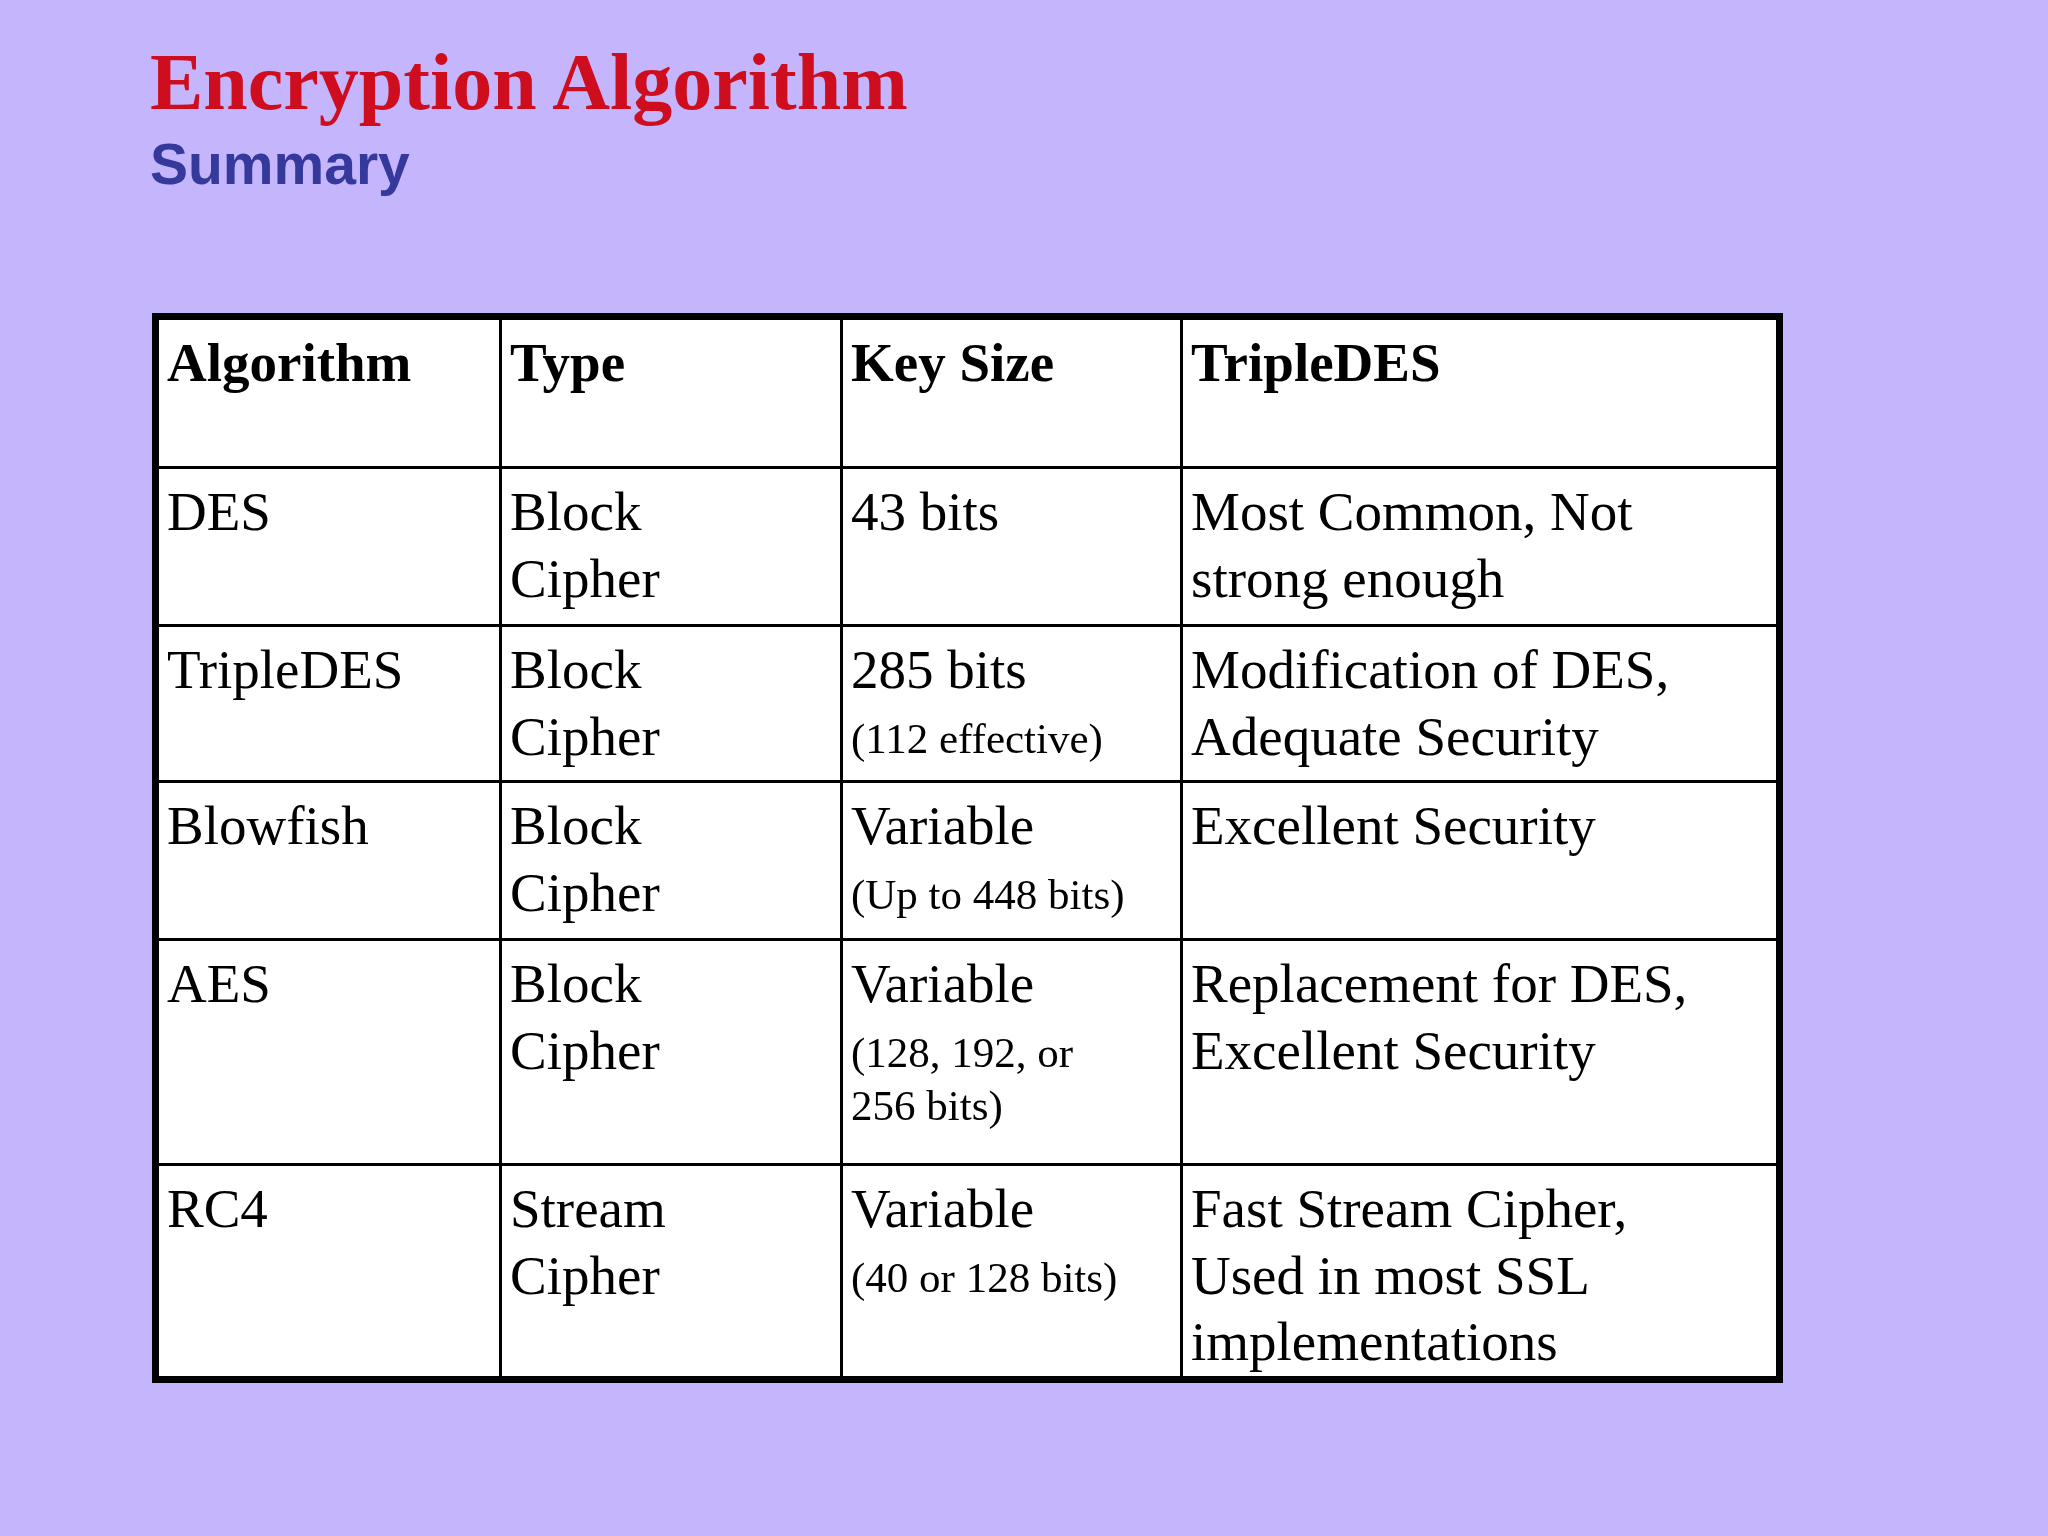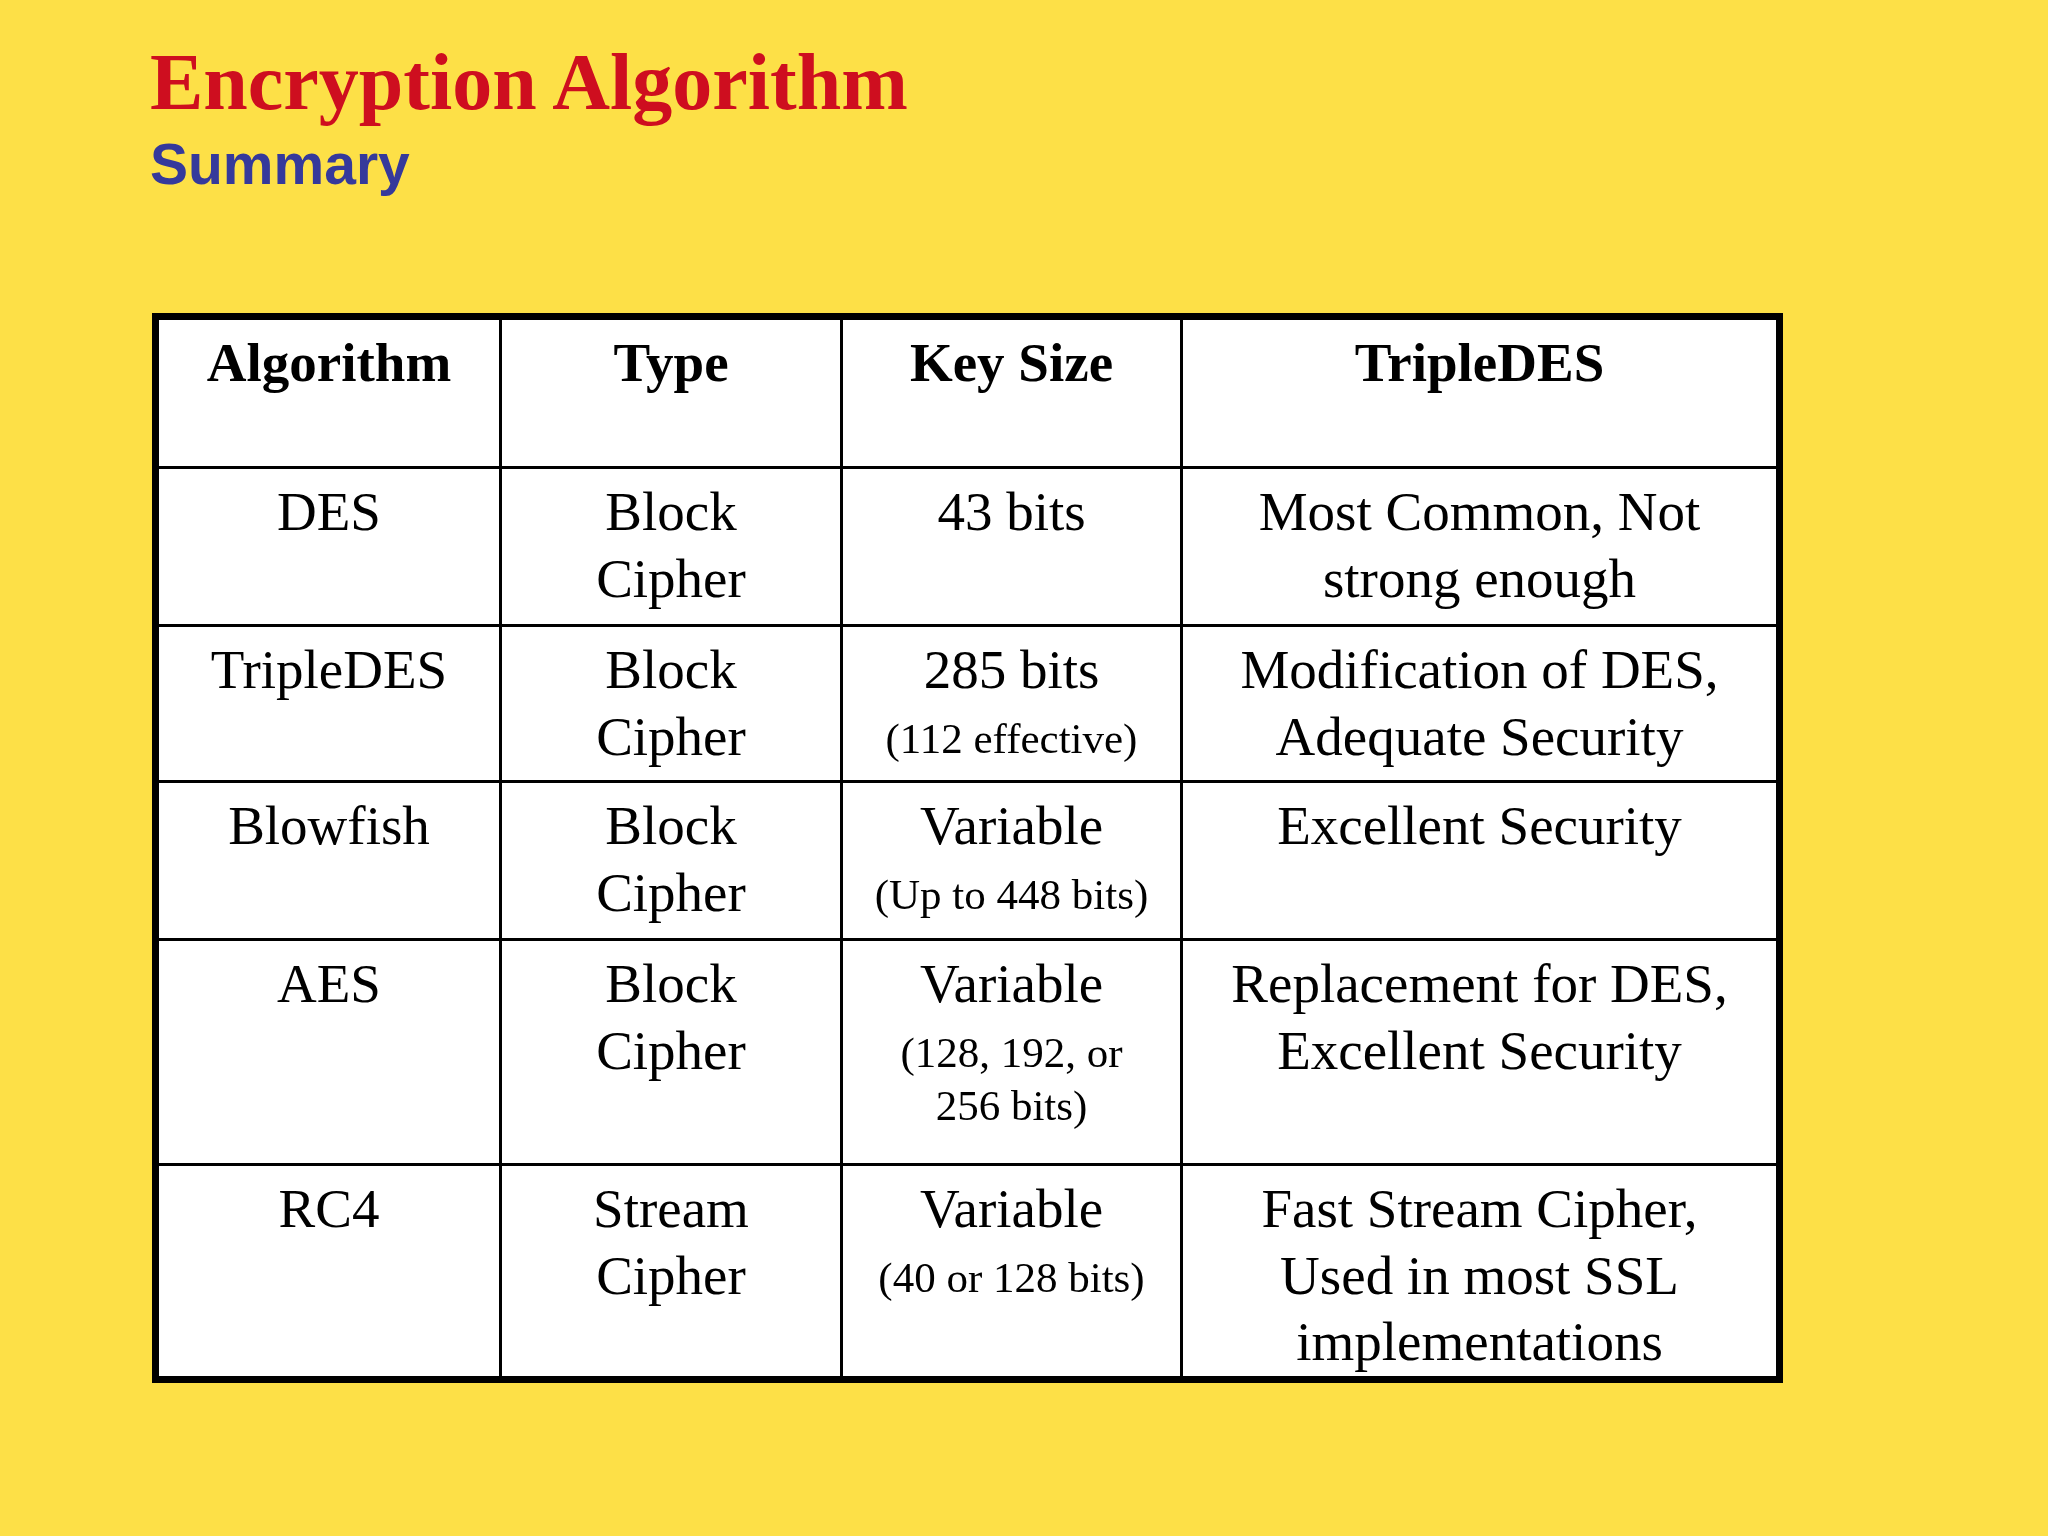--- a/index.html
+++ b/index.html
@@ -11,21 +11,21 @@
     width: 2048px;
     height: 1536px;
     position: relative;
     overflow: hidden;
     font-family: "Liberation Serif", serif;
     color: #000000;
   }
   .slide {
     position: absolute;
     inset: 0;
-    background: #fde047;
+    background: #c4b5fd;
   }
   .title {
     position: absolute;
     left: 150px;
     top: 42px;
     margin: 0;
     font-family: "Liberation Serif", serif;
     font-weight: bold;
     font-size: 80px;
     line-height: 1.0;
@@ -51,21 +51,21 @@
     width: 1624px;
     border-collapse: collapse;
     table-layout: fixed;
     border: 7px solid #000000;
     background: #ffffff;
   }
   table.summary th,
   table.summary td {
     border: 3px solid #000000;
     vertical-align: top;
-    text-align: center;
+    text-align: left;
     padding: 10px 8px 0 8px;
     overflow: hidden;
   }
   tr.header-row      { height: 151px; }
   tr.row-des         { height: 158px; }
   tr.row-tripledes   { height: 156px; }
   tr.row-blowfish    { height: 158px; }
   tr.row-aes         { height: 225px; }
   tr.row-rc4         { height: 211px; }
   th.col-header {

